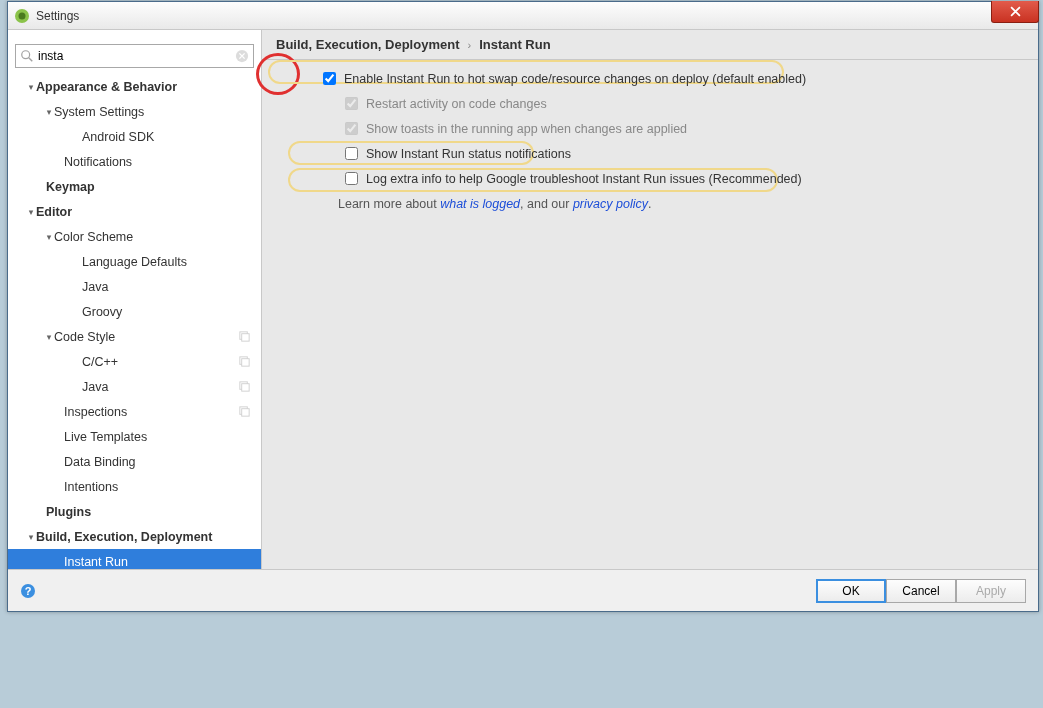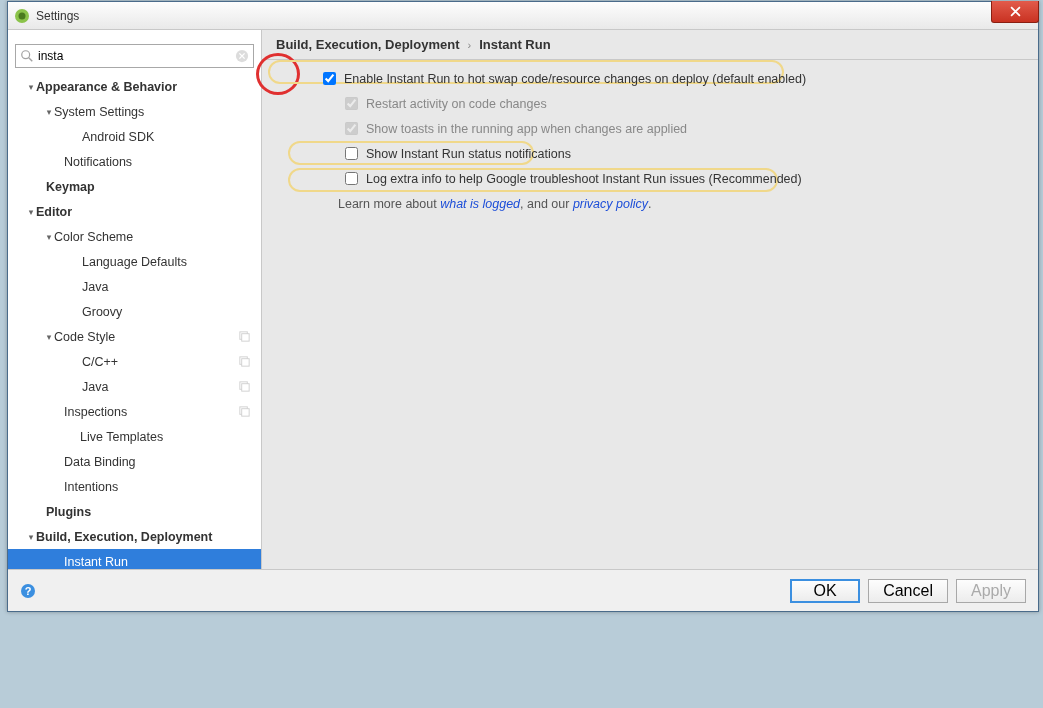--- a/index.html
+++ b/index.html
@@ -33,21 +33,21 @@
 .opt-row { display: flex; align-items: flex-start; margin-bottom: 11px; font-size: 12.5px; color: #333; position: relative; margin-left: 47px; }
 .opt-row.indent1 { padding-left: 22px; }
 .opt-row input[type=checkbox] { width: 13px; height: 13px; margin-right: 8px; }
 .opt-row.disabled { color: #888; }
 .learn { font-size: 12.5px; color: #555; padding-left: 62px; margin-top: 6px; }
 .learn a { color: #1d4ed8; text-decoration: none; cursor: pointer; font-style: italic; }
 .highlight { position: absolute; border: 2px solid #f0d88a; border-radius: 12px; pointer-events: none; }
 .red-circle { position: absolute; border: 3px solid #e03030; border-radius: 50%; pointer-events: none; }
 .footer { height: 42px; border-top: 1px solid #c8c8c8; display: flex; align-items: center; padding: 0 12px; background: #f0f0f0; }
 .help-icon { width: 16px; height: 16px; margin-right: auto; }
-.footer button { height: 24px; min-width: 70px; padding: 0 14px; font-size: 16px; margin-left: 8px; border: 1px solid #a8a8a8; background: linear-gradient(#fdfdfd, #ececec); cursor: pointer; }
+.footer button { height: 24px; min-width: 70px; padding: 0 14px; font-size: 12px; margin-left: 0; border: 1px solid #a8a8a8; background: linear-gradient(#fdfdfd, #ececec); cursor: pointer; }
 .footer button.primary { border: 2px solid #3b8fe0; }
 .footer button:disabled { color: #aaa; cursor: default; }
 </style>
 </head>
 <body>
 
 <div class="window">
   <div class="titlebar">
     <svg class="app-icon" viewBox="0 0 16 16">
         <circle cx="8" cy="8" r="7" fill="#8bc34a"></circle>
@@ -143,21 +143,21 @@
             </svg>
         </div>
         <div class="tree-row" style="padding-left:46px">
             <span class="arrow"></span>
             <span class="label">Inspections</span>
           <svg class="copy-icon" viewBox="0 0 14 14">
               <rect x="2" y="2" width="8" height="8" fill="none" stroke="#888"></rect>
               <rect x="4" y="4" width="8" height="8" fill="#fff" stroke="#888"></rect>
             </svg>
         </div>
-        <div class="tree-row" style="padding-left:62px">
+        <div class="tree-row" style="padding-left:46px">
             <span class="arrow"></span>
             <span class="label">Live Templates</span>
           </div>
         <div class="tree-row" style="padding-left:46px">
             <span class="arrow"></span>
             <span class="label">Data Binding</span>
           </div>
         <div class="tree-row" style="padding-left:46px">
             <span class="arrow"></span>
             <span class="label">Intentions</span>

